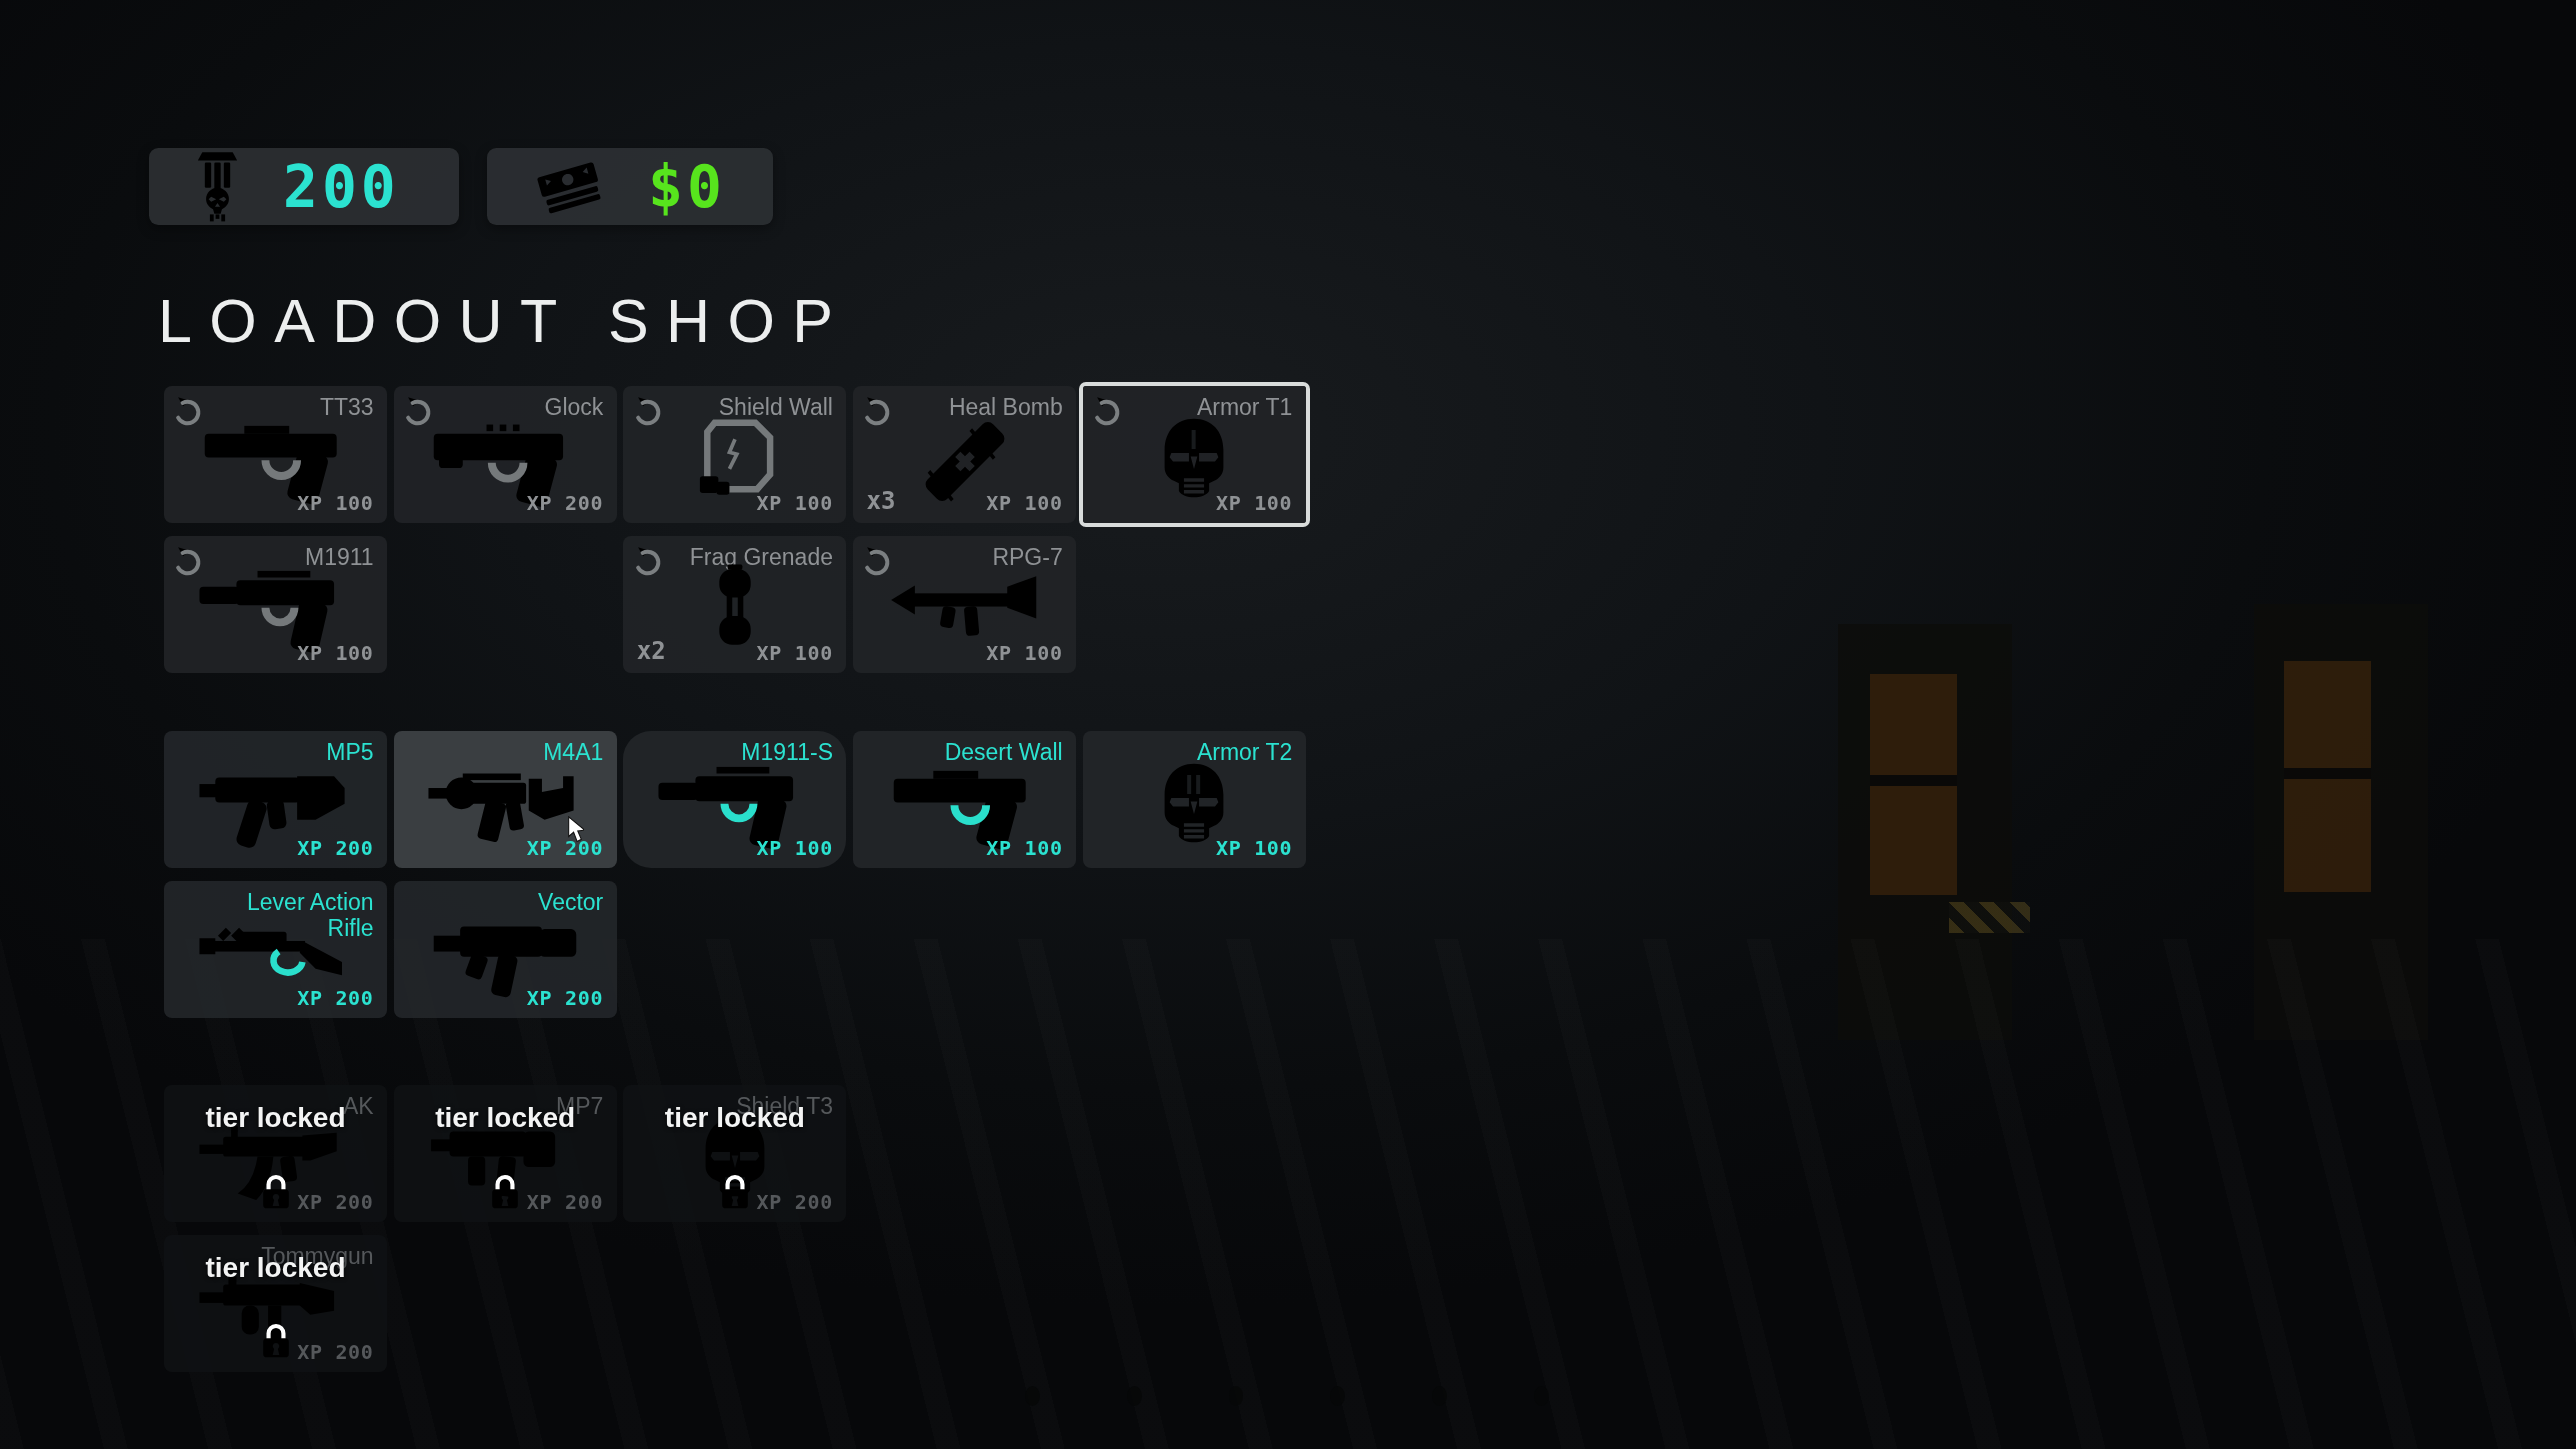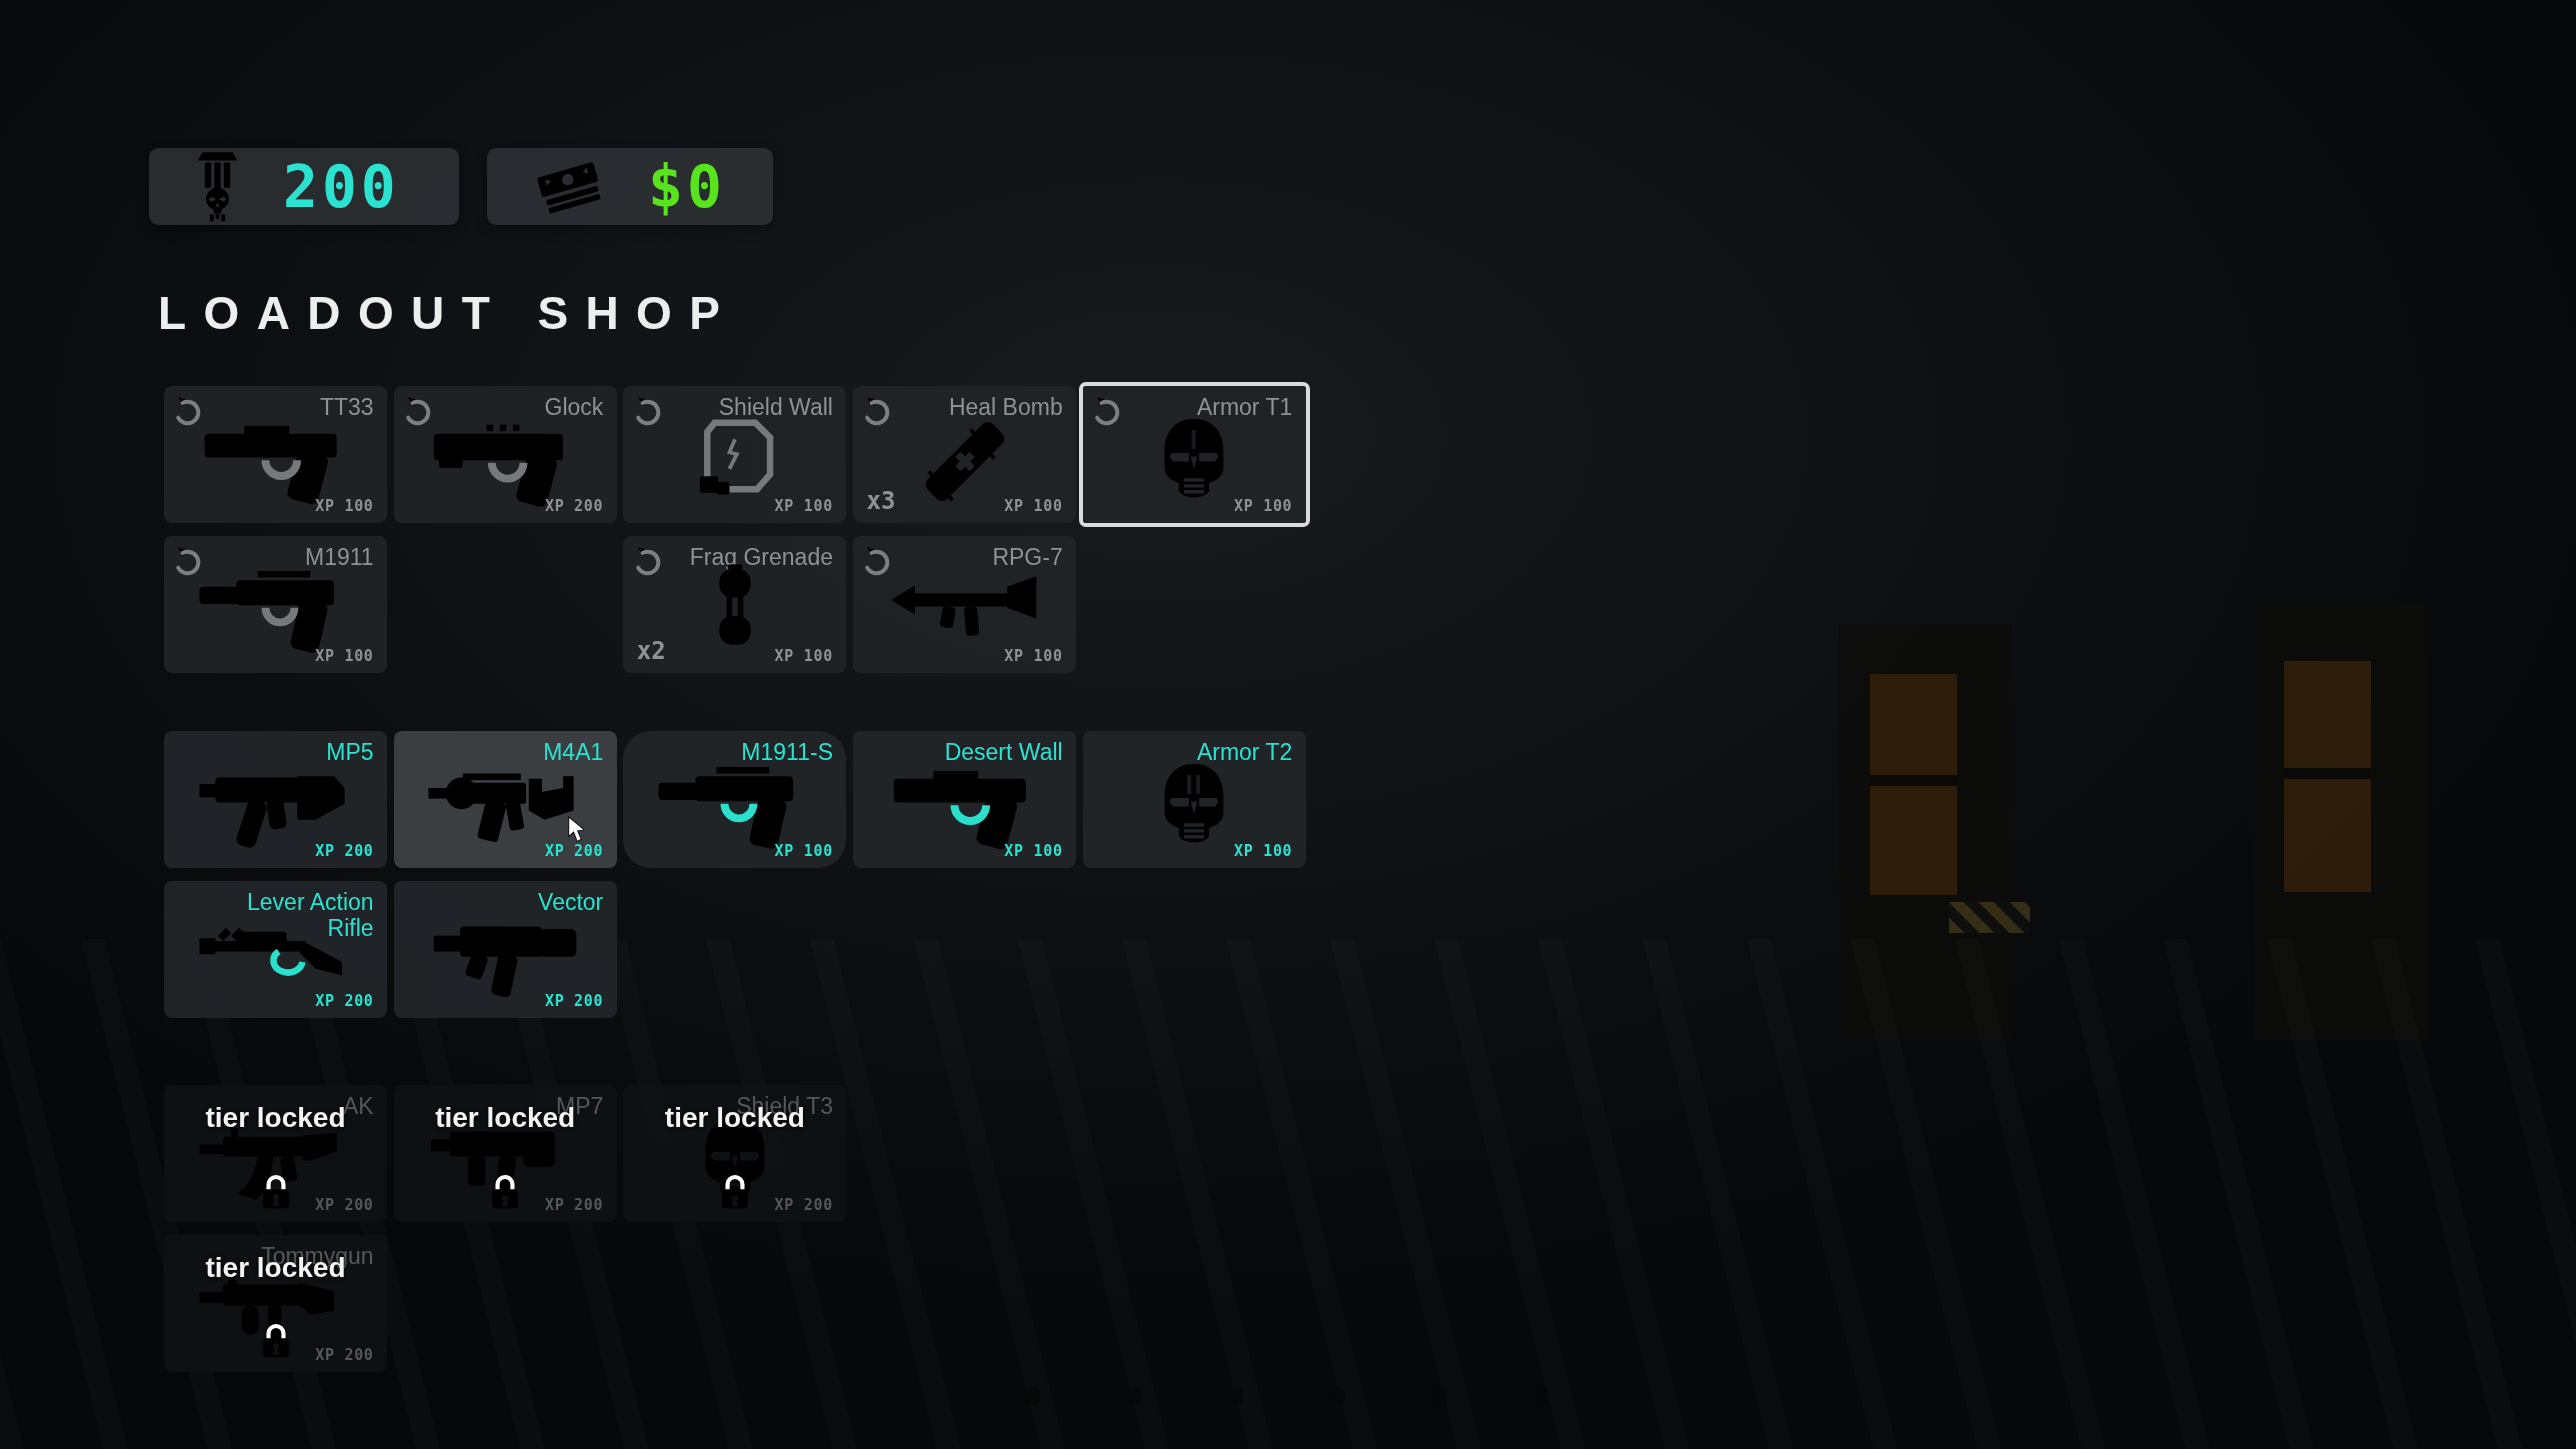--- a/index.html
+++ b/index.html
@@ -22,39 +22,39 @@
   .currency-bar{position:absolute;left:149px;top:148px;display:flex;gap:28px;}
   .panel{height:77px;background:rgba(43,46,49,.95);border-radius:9.4px;
      display:flex;align-items:center;box-shadow:0 4px 12px rgba(0,0,0,.35);}
   .panel .cicon{margin-left:47px;flex:none;}
   .panel .val{font-family:"DejaVu Sans Mono",monospace;font-weight:bold;
      font-size:58px;letter-spacing:4px;margin-left:44px;margin-right:50px;}
   .cyan{color:#2be2d0;}
   .green{color:#57e41d;}
   
   .page-title{position:absolute;left:158px;top:286px;margin:0;
-     font-size:46px;font-weight:bold;letter-spacing:17.4px;color:#eceeee;}
+     font-size:61px;font-weight:normal;letter-spacing:17.4px;color:#eceeee;}
   
   .card-grid{position:absolute;left:164px;display:grid;
      grid-template-columns:repeat(5,223px);grid-auto-rows:137px;
      column-gap:6.7px;row-gap:12.7px;}
   .card-grid[data-section="0"]{top:386px;}
   .card-grid[data-section="1"]{top:731px;}
   .card-grid[data-section="2"]{top:1085px;}
   .card{position:relative;border-radius:8px;}
   .st-owned    {--ink:#8f9295;--gun:#75797b;background:rgba(33,36,39,.90);}
   .st-available{--ink:#2be2d0;--gun:#2adfcc;background:rgba(35,38,41,.92);}
   .st-available.hovered{background:#3a3e41;}
   .st-locked   {--ink:#55585b;--gun:#393c3f;background:rgba(15,17,19,.92);}
   .card.selected{box-shadow:0 0 0 4px #d9dcdb;border-radius:3px;}
   .iname{position:absolute;top:9.4px;right:13.4px;max-width:168px;
      color:var(--ink);font-size:23px;line-height:1.12;text-align:right;}
   .price{position:absolute;bottom:8px;right:13.4px;color:var(--ink);
      font-family:"DejaVu Sans Mono",monospace;font-weight:bold;
-     font-size:15px;letter-spacing:0.7px;}
+     font-size:20px;letter-spacing:0.7px;}
   .qty{position:absolute;bottom:8px;left:13.4px;color:var(--ink);
      font-family:"DejaVu Sans Mono",monospace;font-weight:bold;font-size:24px;}
   .refund{position:absolute;top:9.4px;left:9.4px;width:34px;height:34px;
      color:#7b7f81;display:none;}
   .st-owned .refund{display:block;}
   .weapon{position:absolute;inset:0;display:flex;align-items:center;
      justify-content:center;color:var(--gun);}
   .weapon svg{width:166px;height:93px;margin-top:13.4px;}
   .tiermark{position:absolute;top:38px;left:50%;transform:translateX(-50%);
      font-weight:bold;font-size:28px;color:rgba(25,28,31,.95);letter-spacing:1.3px;}

